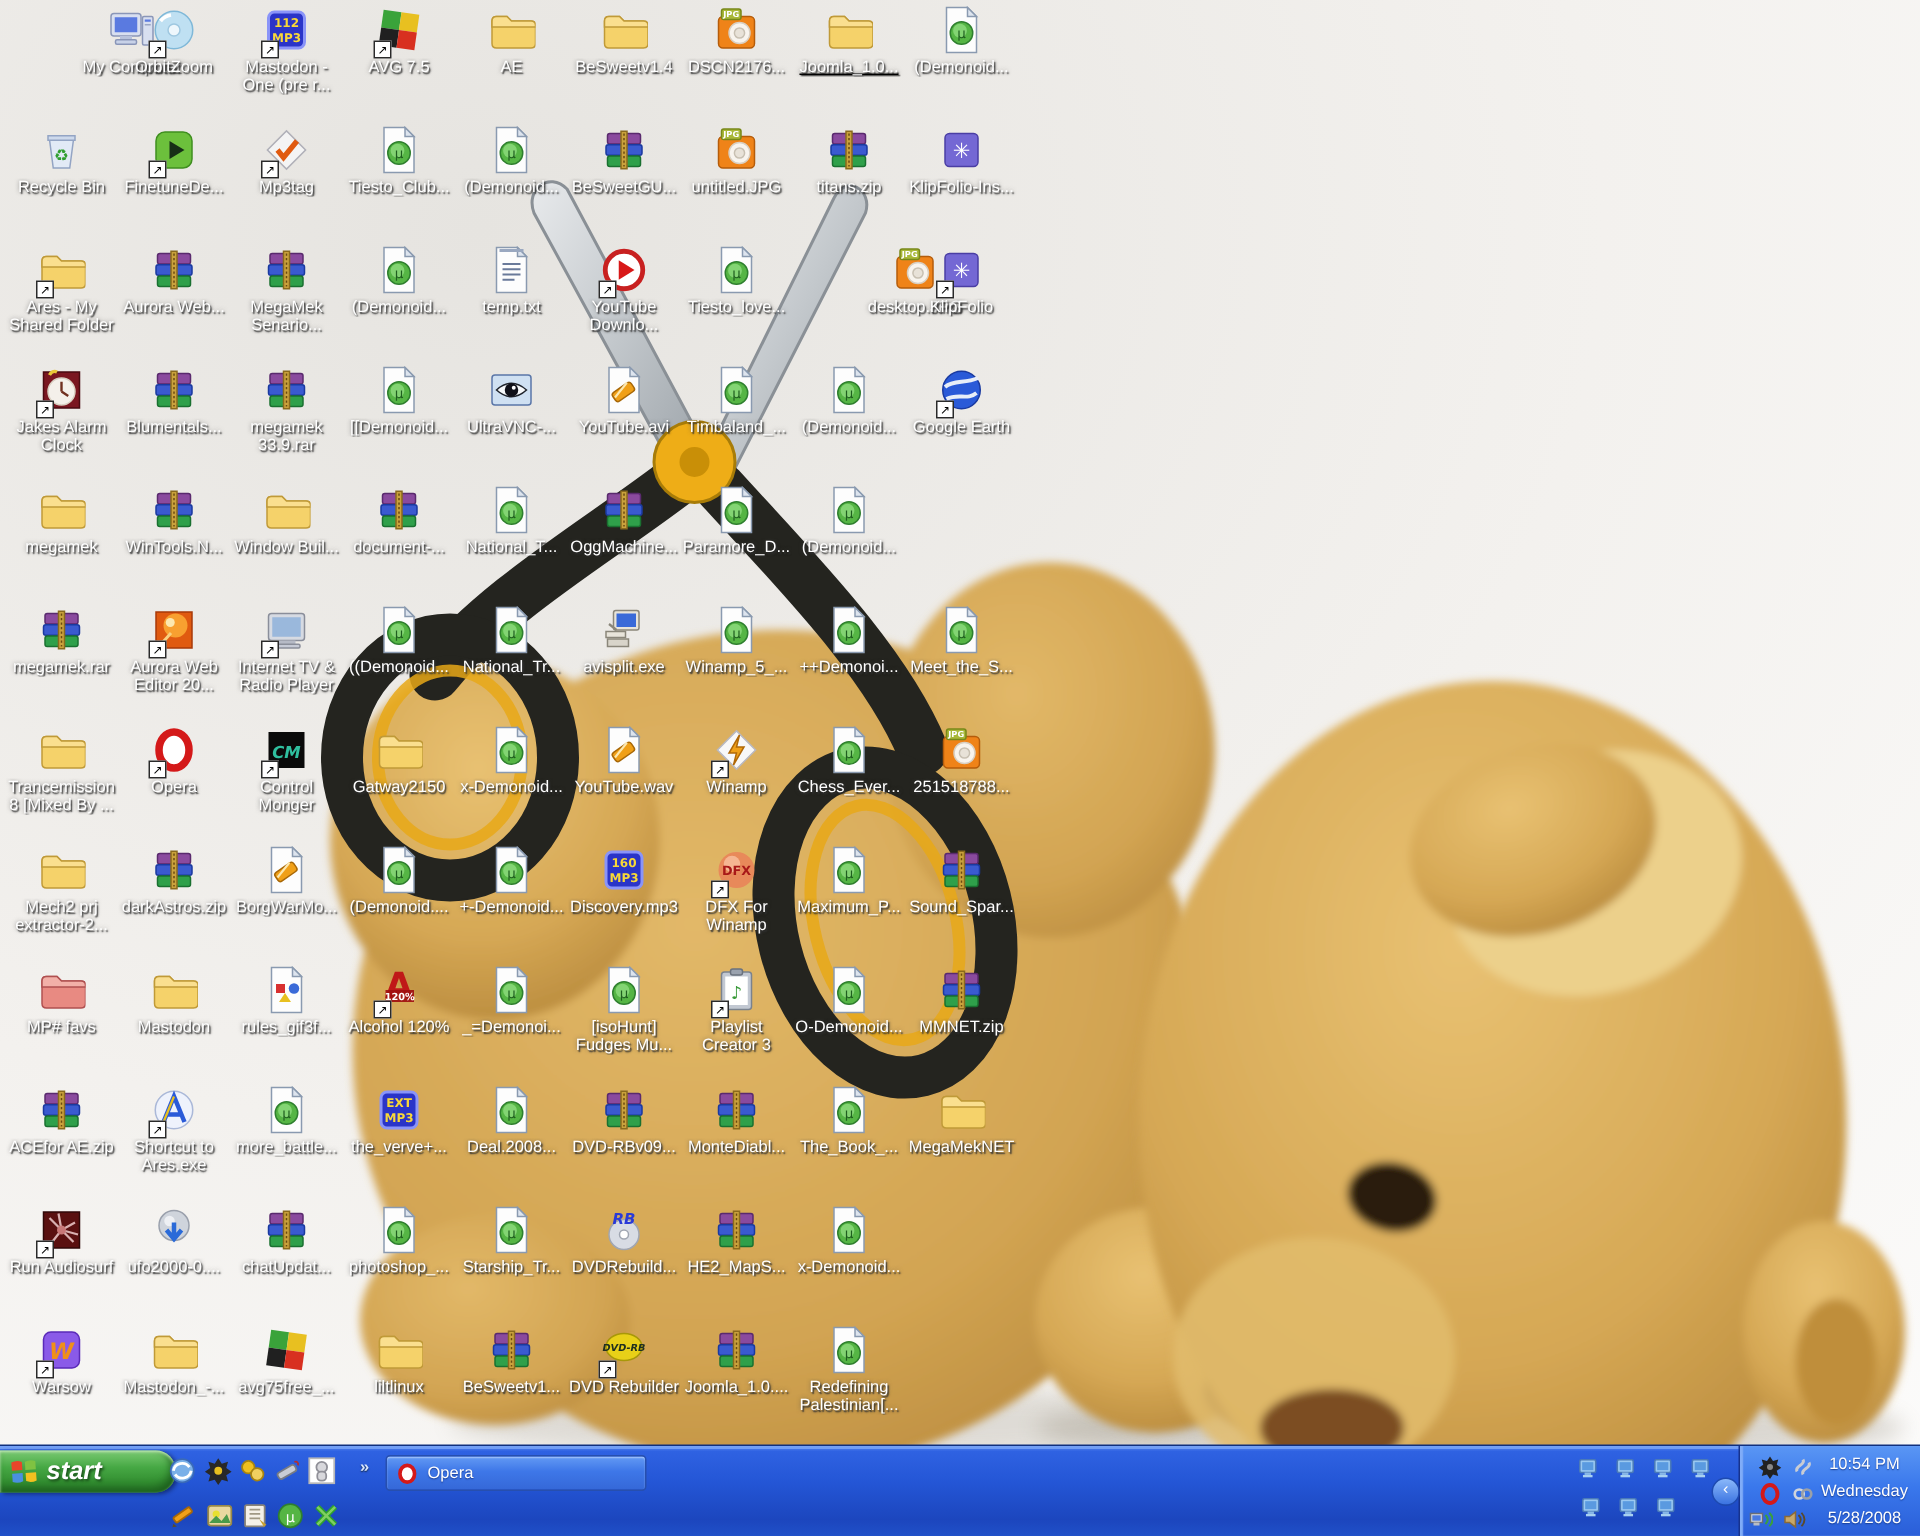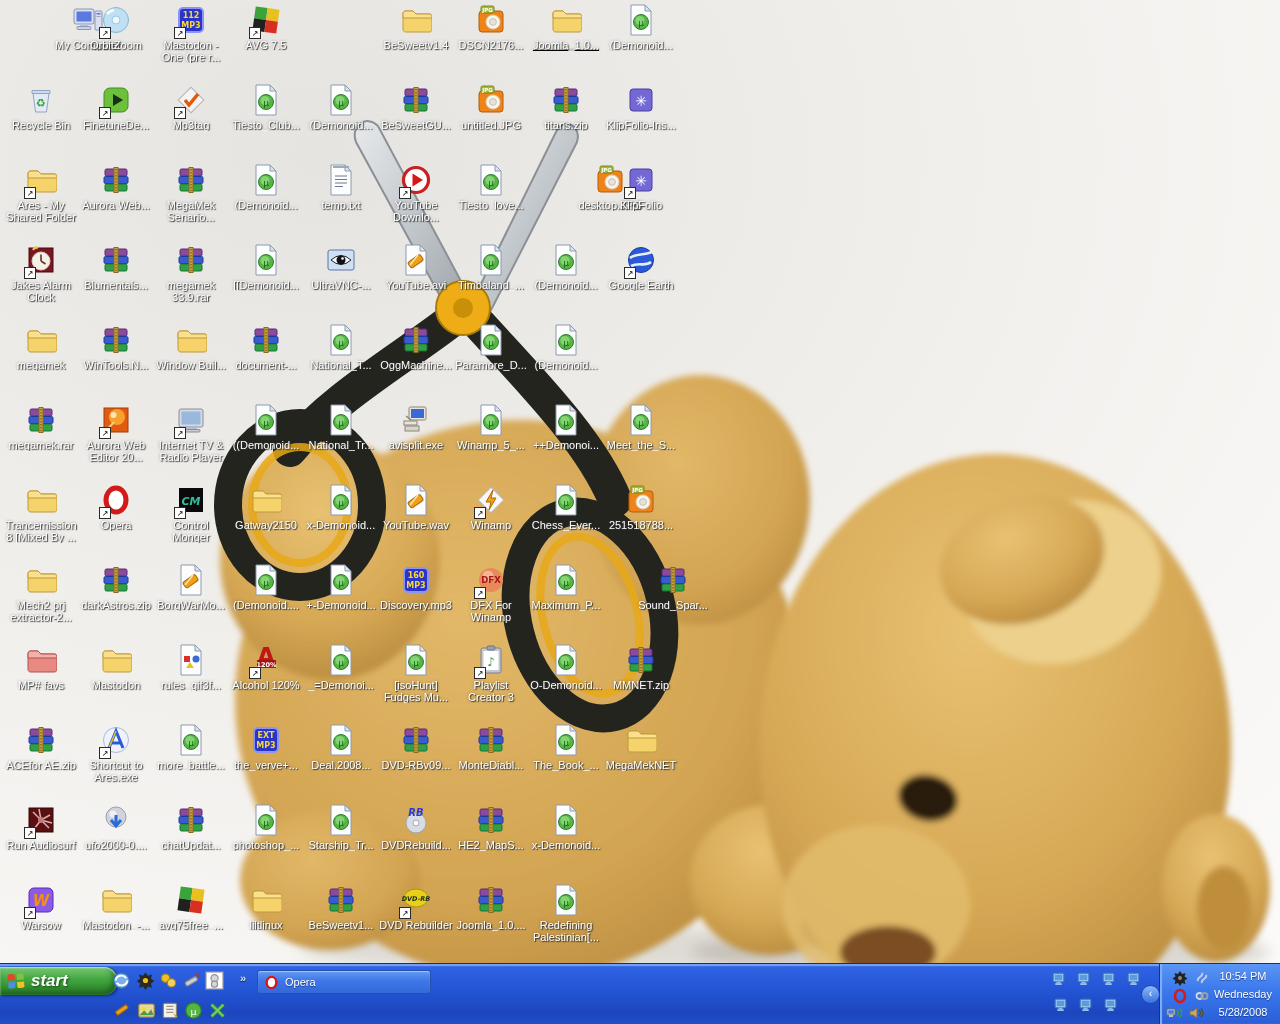--- a/index.html
+++ b/index.html
@@ -170,20 +170,29 @@
             <rect x="4" y="4" width="12" height="12" fill="#3aa33a"></rect>
             <rect x="16" y="4" width="12" height="12" fill="#e8c020"></rect>
             <rect x="4" y="16" width="12" height="12" fill="#202020"></rect>
             <rect x="16" y="16" width="12" height="12" fill="#d83020"></rect>
           </g>
         </svg>
         <span class="sc">↗</span>
       </div>
       <div class="lbl">AVG 7.5</div>
     </div>
+    <div class="dicon" style="left: 304px; top: 4px;">
+      <div class="ic">
+        <svg viewBox="0 0 32 32">
+          <path d="M3 10c0-2 1-3 3-3h7l3 3h13c2 0 3 1 3 3v12c0 2-1 3-3 3H6c-2 0-3-1-3-3z" fill="#f5d26a" stroke="#c09a38"></path>
+          <path d="M3 14h29v-1c0-2-1-3-3-3H16l-3-3H6c-2 0-3 1-3 3z" fill="#fadf8f" stroke="#c09a38"></path>
+        </svg>
+      </div>
+      <div class="lbl">AE</div>
+    </div>
     <div class="dicon" style="left: 379px; top: 4px;">
       <div class="ic">
         <svg viewBox="0 0 32 32">
           <path d="M3 10c0-2 1-3 3-3h7l3 3h13c2 0 3 1 3 3v12c0 2-1 3-3 3H6c-2 0-3-1-3-3z" fill="#f5d26a" stroke="#c09a38"></path>
           <path d="M3 14h29v-1c0-2-1-3-3-3H16l-3-3H6c-2 0-3 1-3 3z" fill="#fadf8f" stroke="#c09a38"></path>
         </svg>
       </div>
       <div class="lbl">BeSweetv1.4</div>
     </div>
     <div class="dicon" style="left: 454px; top: 4px;">
@@ -897,21 +906,21 @@
         <svg viewBox="0 0 32 32">
           <path d="M6 1h14l6 6v24H6z" fill="#fdfdfd" stroke="#8a9ab0"></path>
           <path d="M20 1l6 6h-6z" fill="#dde4ee" stroke="#8a9ab0"></path>
           <circle cx="16" cy="18" r="7.5" fill="#55b544" stroke="#2f7f2f"></circle>
           <circle cx="15" cy="16.5" r="4.6" fill="#8fdc7f" opacity="0.8"></circle>
           <text x="16" y="21.5" font-size="9" text-anchor="middle" fill="#1f5f1f" font-family="DejaVu Sans, sans-serif">µ</text>
         </svg>
       </div>
       <div class="lbl">Maximum_P...</div>
     </div>
-    <div class="dicon" style="left: 604px; top: 564px; margin-left: 32px;">
+    <div class="dicon" style="left: 604px; top: 564px;">
       <div class="ic">
         <svg viewBox="0 0 32 32">
           <rect x="5" y="5" width="22" height="7" rx="1.5" fill="#8a4a9e" stroke="#5a2a6e"></rect>
           <rect x="4" y="12.5" width="24" height="7" rx="1.5" fill="#3a5ad0" stroke="#1a3aa0"></rect>
           <rect x="5" y="20" width="22" height="7" rx="1.5" fill="#2fa04a" stroke="#1a7030"></rect>
           <rect x="14" y="3.5" width="4" height="25" fill="#caa23c" stroke="#8a6a1c"></rect>
           <path d="M16 5v22" stroke="#6a4a10" stroke-width="1" stroke-dasharray="1.5 1.5"></path>
         </svg>
       </div>
       <div class="lbl">Sound_Spar...</div>

